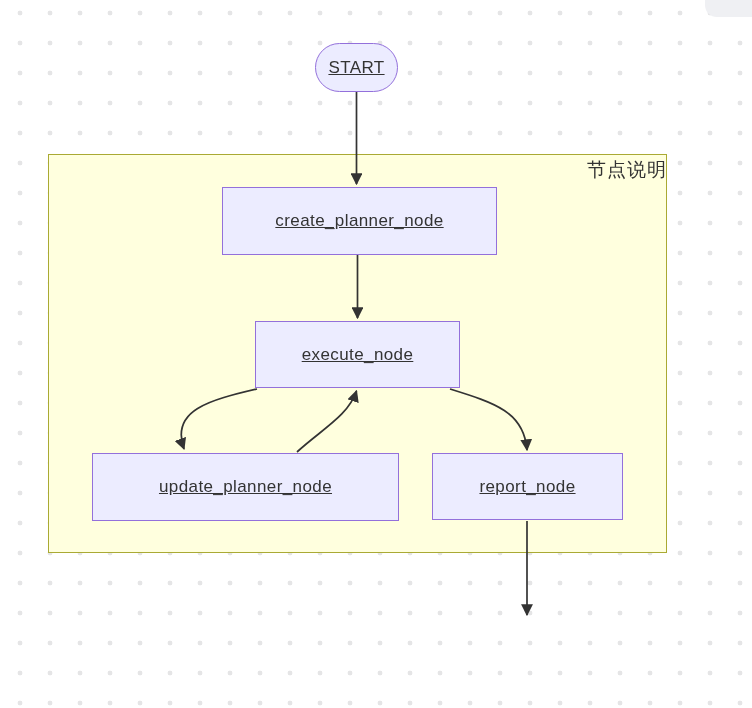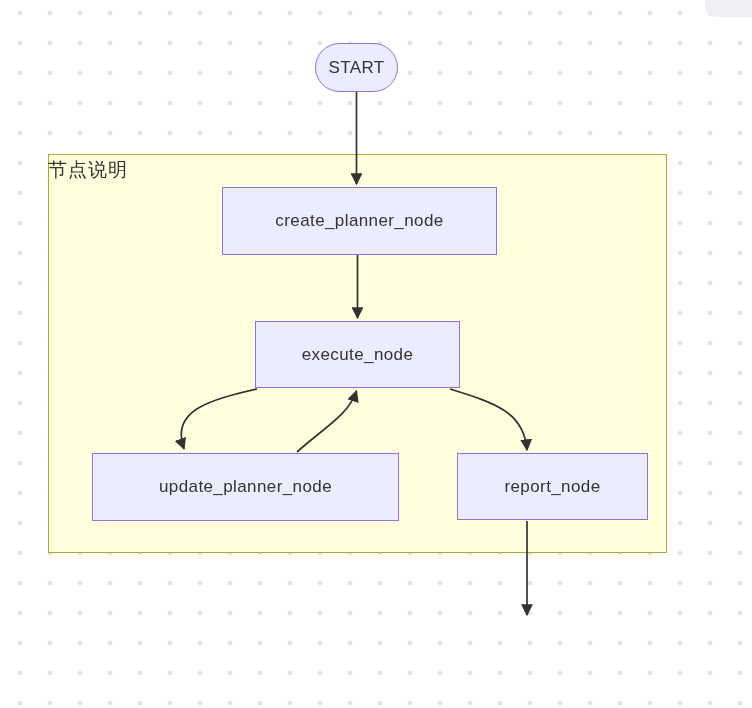--- a/index.html
+++ b/index.html
@@ -37,21 +37,21 @@
     background: #ffffde;
     border: 1.5px solid #aaaa33;
     box-sizing: border-box;
     z-index: 1;
   }
   .subgraph-label {
     position: absolute;
     left: 48px;
     top: 157px;
     width: 619px;
-    text-align: left;
+    text-align: right;
     font-size: 19px;
     color: #333333;
     z-index: 2;
     letter-spacing: 1px;
   }
   svg.edges {
     position: absolute;
     left: 0;
     top: 0;
     z-index: 3;
@@ -62,27 +62,28 @@
     background: #ECECFF;
     border: 1.5px solid #9370DB;
     color: #333333;
     display: flex;
     align-items: center;
     justify-content: center;
     font-size: 17px;
     letter-spacing: 0.4px;
     z-index: 4;
     white-space: nowrap;
+    text-decoration: underline;
   }
   .stadium { border-radius: 24.5px; }
   .n-start  { left: 315px; top: 43px;  width: 83px;  height: 49px; }
   .n-create { left: 222px; top: 187px; width: 275px; height: 68px; }
   .n-execute{ left: 255px; top: 321px; width: 205px; height: 67px; }
   .n-update { left: 92px;  top: 453px; width: 307px; height: 68px; }
-  .n-report { left: 432px; top: 453px; width: 191px; height: 67px; margin-left: 25px; }
+  .n-report { left: 432px; top: 453px; width: 191px; height: 67px; }
   .n-end    { left: 492px; top: 618px; width: 70px;  height: 49px; }
   .edge-path {
     stroke: #333333;
     stroke-width: 1.7;
     fill: none;
   }
 </style>
 </head>
 <body>
 

